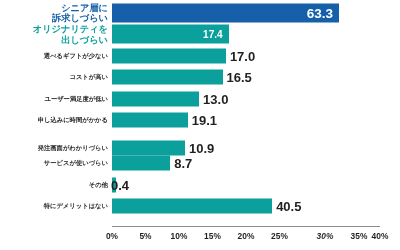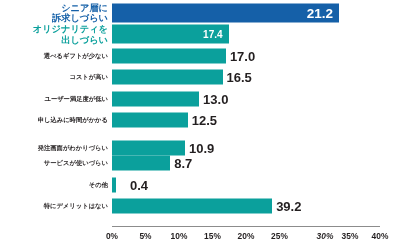--- a/index.html
+++ b/index.html
@@ -49,21 +49,21 @@
 <body>
 
 <div id="chart">
   <div id="rows-container">
       <div class="row r0" style="top: 2px;">
         <div class="cat two-line blue">
           <div>シニア層に</div>
           <div>訴求しづらい</div>
         </div>
         <div class="bar" style="width: 227.13px; background: rgb(21, 96, 168);"></div>
-        <div class="val inside" style="left: 333.13px; transform: translate(-100%, -50%);">21.2</div>
+        <div class="val inside" style="left: 333.13px; transform: translate(-100%, -50%);">63.3</div>
       </div>
       <div class="row r1" style="top: 23.5px;">
         <div class="cat two-line teal">
           <div>オリジナリティを</div>
           <div>出しづらい</div>
         </div>
         <div class="bar" style="width: 116.58px; background: rgb(11, 160, 156);"></div>
         <div class="val inside" style="left: 222.58px; transform: translate(-100%, -50%);">17.4</div>
       </div>
       <div class="row r2" style="top: 45px;">
@@ -77,48 +77,48 @@
         <div class="val" style="left: 226.55px;">16.5</div>
       </div>
       <div class="row r4" style="top: 88px;">
         <div class="cat">ユーザー満足度が低い</div>
         <div class="bar" style="width: 87.1px; background: rgb(11, 160, 156);"></div>
         <div class="val" style="left: 203.1px;">13.0</div>
       </div>
       <div class="row r5" style="top: 109.5px;">
         <div class="cat">申し込みに時間がかかる</div>
         <div class="bar" style="width: 75.71px; background: rgb(11, 160, 156);"></div>
-        <div class="val" style="left: 191.71px;">12.5</div>
+        <div class="val" style="left: 191.71px;">19.1</div>
       </div>
       <div class="row r6" style="top: 131px; margin-top: 6px;">
         <div class="cat">発注画面がわかりづらい</div>
         <div class="bar" style="width: 73.03px; background: rgb(11, 160, 156);"></div>
         <div class="val" style="left: 189.03px;">10.9</div>
       </div>
       <div class="row r7" style="top: 152.5px;">
         <div class="cat">サービスが使いづらい</div>
         <div class="bar" style="width: 58.29px; background: rgb(11, 160, 156);"></div>
         <div class="val" style="left: 174.29px;">8.7</div>
       </div>
       <div class="row r8" style="top: 174px;">
         <div class="cat">その他</div>
         <div class="bar" style="width: 3.5px; background: rgb(11, 160, 156);"></div>
-        <div class="val" style="left: 130px; text-align: center;">0.4</div>
+        <div class="val" style="left: 111px; text-align: center;">0.4</div>
       </div>
       <div class="row r9" style="top: 195.5px;">
         <div class="cat">特にデメリットはない</div>
         <div class="bar" style="width: 160.13px; background: rgb(11, 160, 156);"></div>
-        <div class="val" style="left: 276.13px;">39.2</div>
+        <div class="val" style="left: 276.13px;">40.5</div>
       </div>
     </div>
   <div id="axis-line"></div>
   <div id="ticks-container">
       <div class="tick" style="left: 112px;">0%</div>
       <div class="tick" style="left: 145.5px;">5%</div>
       <div class="tick" style="left: 179px;">10%</div>
       <div class="tick" style="left: 212.5px;">15%</div>
       <div class="tick" style="left: 246px;">20%</div>
       <div class="tick" style="left: 279.5px;">25%</div>
       <div class="tick" style="left: 325px; font-style: italic;">30%</div>
-      <div class="tick" style="left: 350px;">35%</div>
+      <div class="tick" style="left: 359px;">35%</div>
       <div class="tick" style="left: 380px;">40%</div>
     </div>
 </div>
 
 </body></html>

